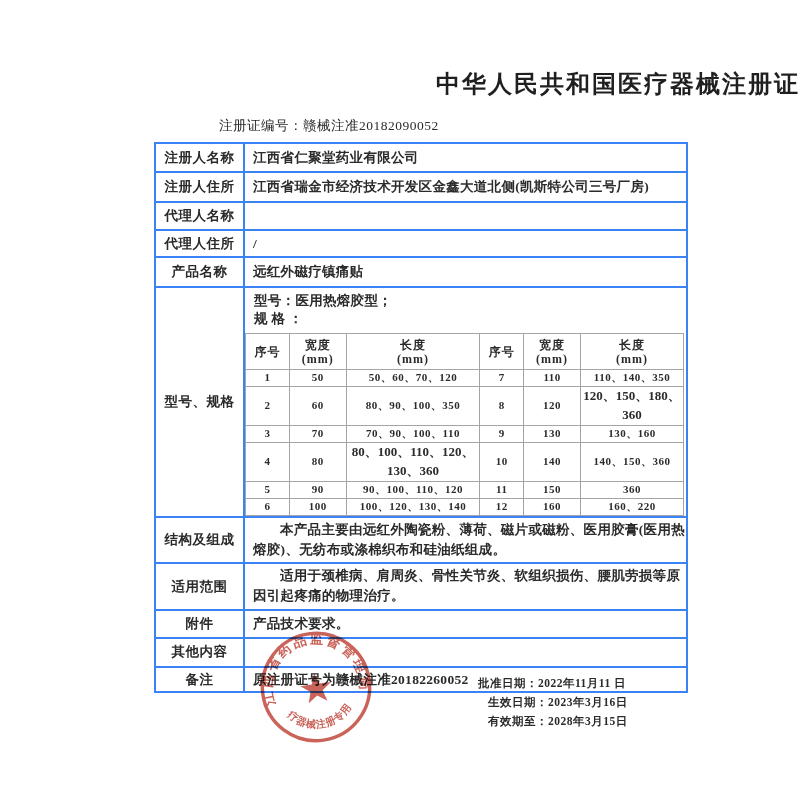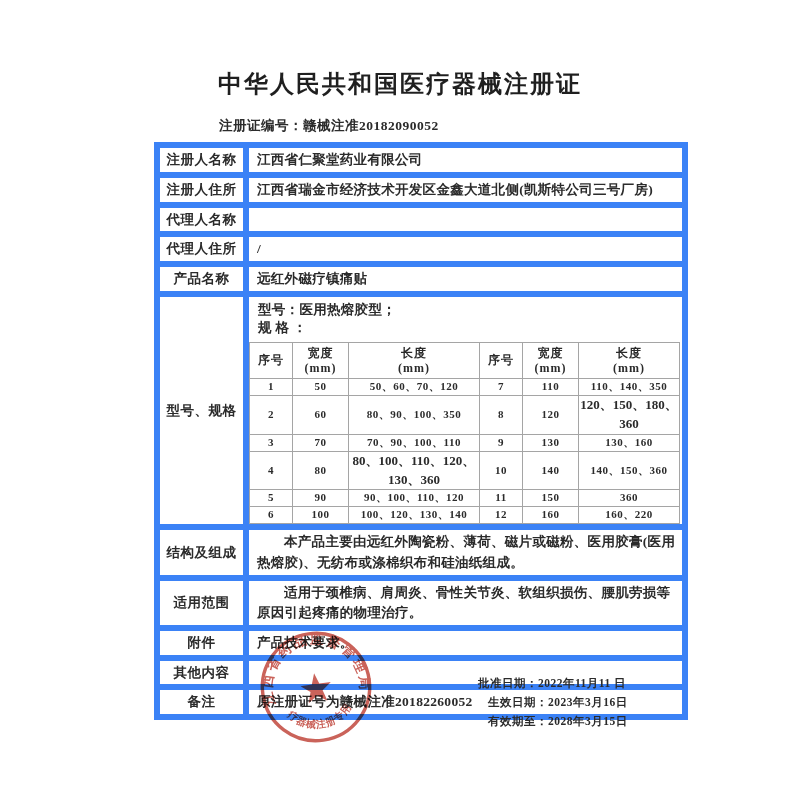--- a/index.html
+++ b/index.html
@@ -1,32 +1,32 @@
 <!DOCTYPE html>
 <html><head>
 <meta charset="utf-8">
 <style>
   html,body{margin:0;padding:0;background:#fff;}
   .page{
     position:relative;width:800px;height:800px;background:#ffffff;overflow:hidden;
     font-family:"Liberation Serif","DejaVu Serif",serif;color:#2b2b2b;
   }
   .doc-title{
-    position:absolute;top:68px;left:0;width:800px;text-align:center;
+    position:absolute;top:68px;left:0;width:800px;text-align:right;
     font-size:24px;font-weight:700;letter-spacing:2px;color:#1f1f1f;
   }
   .reg-line{
-    position:absolute;top:117px;left:219px;font-size:13.5px;font-weight:700;letter-spacing:.5px;
+    position:absolute;top:117px;left:219px;font-size:13.5px;font-weight:400;letter-spacing:.5px;
   }
   table.main{
     position:absolute;top:142px;left:154px;width:534px;
     border-collapse:collapse;table-layout:fixed;
   }
   table.main td{
-    border:6px solid #3b82f6;font-size:13.5px;font-weight:600;line-height:1.45;
+    border:2px solid #3b82f6;font-size:13.5px;font-weight:600;line-height:1.45;
     vertical-align:middle;overflow:hidden;
   }
   td.lbl{width:89px;text-align:center;padding:2px 3px;letter-spacing:.5px;}
   td.val{padding:2px 4px 2px 8px;letter-spacing:.3px;}
   td.val.para{text-indent:2em;line-height:1.5;padding-right:0;}
   .spec-cell{vertical-align:top !important;padding:0 !important;}
   .type-lines{padding:4px 6px 2px 9px;}
   .type-lines div{line-height:1.35;}
   table.spec{
     width:calc(100% - 2px);border-collapse:collapse;table-layout:fixed;margin-top:3px;

